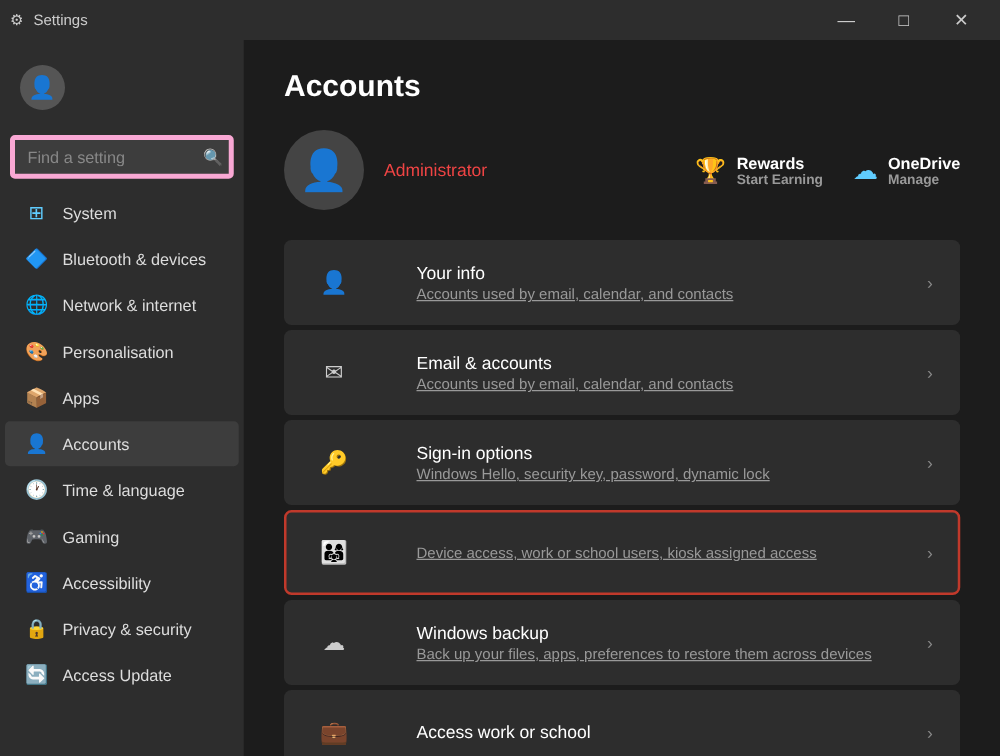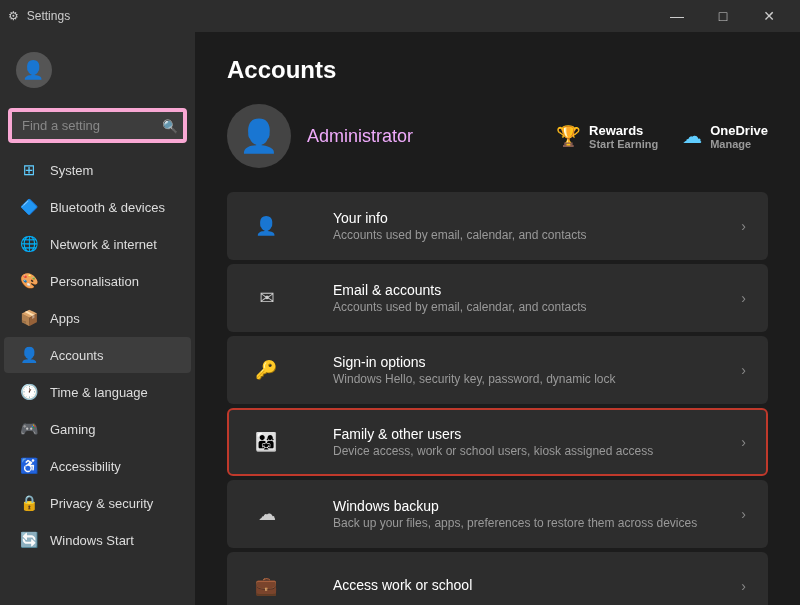--- a/index.html
+++ b/index.html
@@ -157,22 +157,22 @@
       height: 64px;
       border-radius: 50%;
       background: #444;
       display: flex;
       align-items: center;
       justify-content: center;
       font-size: 32px;
       color: #aaa;
     }
     .account-name {
-      font-size: 18px;
-      color: #f0abfc;
+      font-size: 14px;
+      color: #ef4444;
     }
     .account-header-right {
       display: flex;
       gap: 24px;
     }
     .header-action {
       display: flex;
       align-items: center;
       gap: 8px;
       cursor: pointer;
@@ -220,20 +220,21 @@
     .settings-item-text { flex: 1; margin-left: 32px; }
     .settings-item-title {
       font-size: 14px;
       font-weight: 500;
       color: #fff;
       margin-bottom: 2px;
     }
     .settings-item-desc {
       font-size: 12px;
       color: #999;
+      text-decoration: underline;
     }
     .settings-item-chevron {
       color: #888;
       font-size: 14px;
     }
   </style>
 </head>
 <body>
 
 <div class="titlebar">
@@ -297,21 +298,21 @@
         <div class="nav-item">
     <span class="nav-icon">♿</span>
     <span>Accessibility</span>
   </div>
         <div class="nav-item">
     <span class="nav-icon">🔒</span>
     <span>Privacy &amp; security</span>
   </div>
         <div class="nav-item">
     <span class="nav-icon">🔄</span>
-    <span>Windows Start</span>
+    <span>Access Update</span>
   </div>
       </div>
   </div>
 
   <div class="content">
     <div class="page-title">Accounts</div>
 
     <div class="account-header">
       <div class="account-header-left">
         <div class="large-avatar">👤</div>
@@ -357,21 +358,20 @@
     <div class="settings-item-icon">🔑</div>
     <div class="settings-item-text">
       <div class="settings-item-title">Sign-in options</div>
       <div class="settings-item-desc">Windows Hello, security key, password, dynamic lock</div>
     </div>
     <span class="settings-item-chevron">›</span>
   </div>
         <div class="settings-item highlighted">
     <div class="settings-item-icon">👨‍👩‍👧</div>
     <div class="settings-item-text">
-      <div class="settings-item-title">Family &amp; other users</div>
       <div class="settings-item-desc">Device access, work or school users, kiosk assigned access</div>
     </div>
     <span class="settings-item-chevron">›</span>
   </div>
         <div class="settings-item">
     <div class="settings-item-icon">☁</div>
     <div class="settings-item-text">
       <div class="settings-item-title">Windows backup</div>
       <div class="settings-item-desc">Back up your files, apps, preferences to restore them across devices</div>
     </div>

